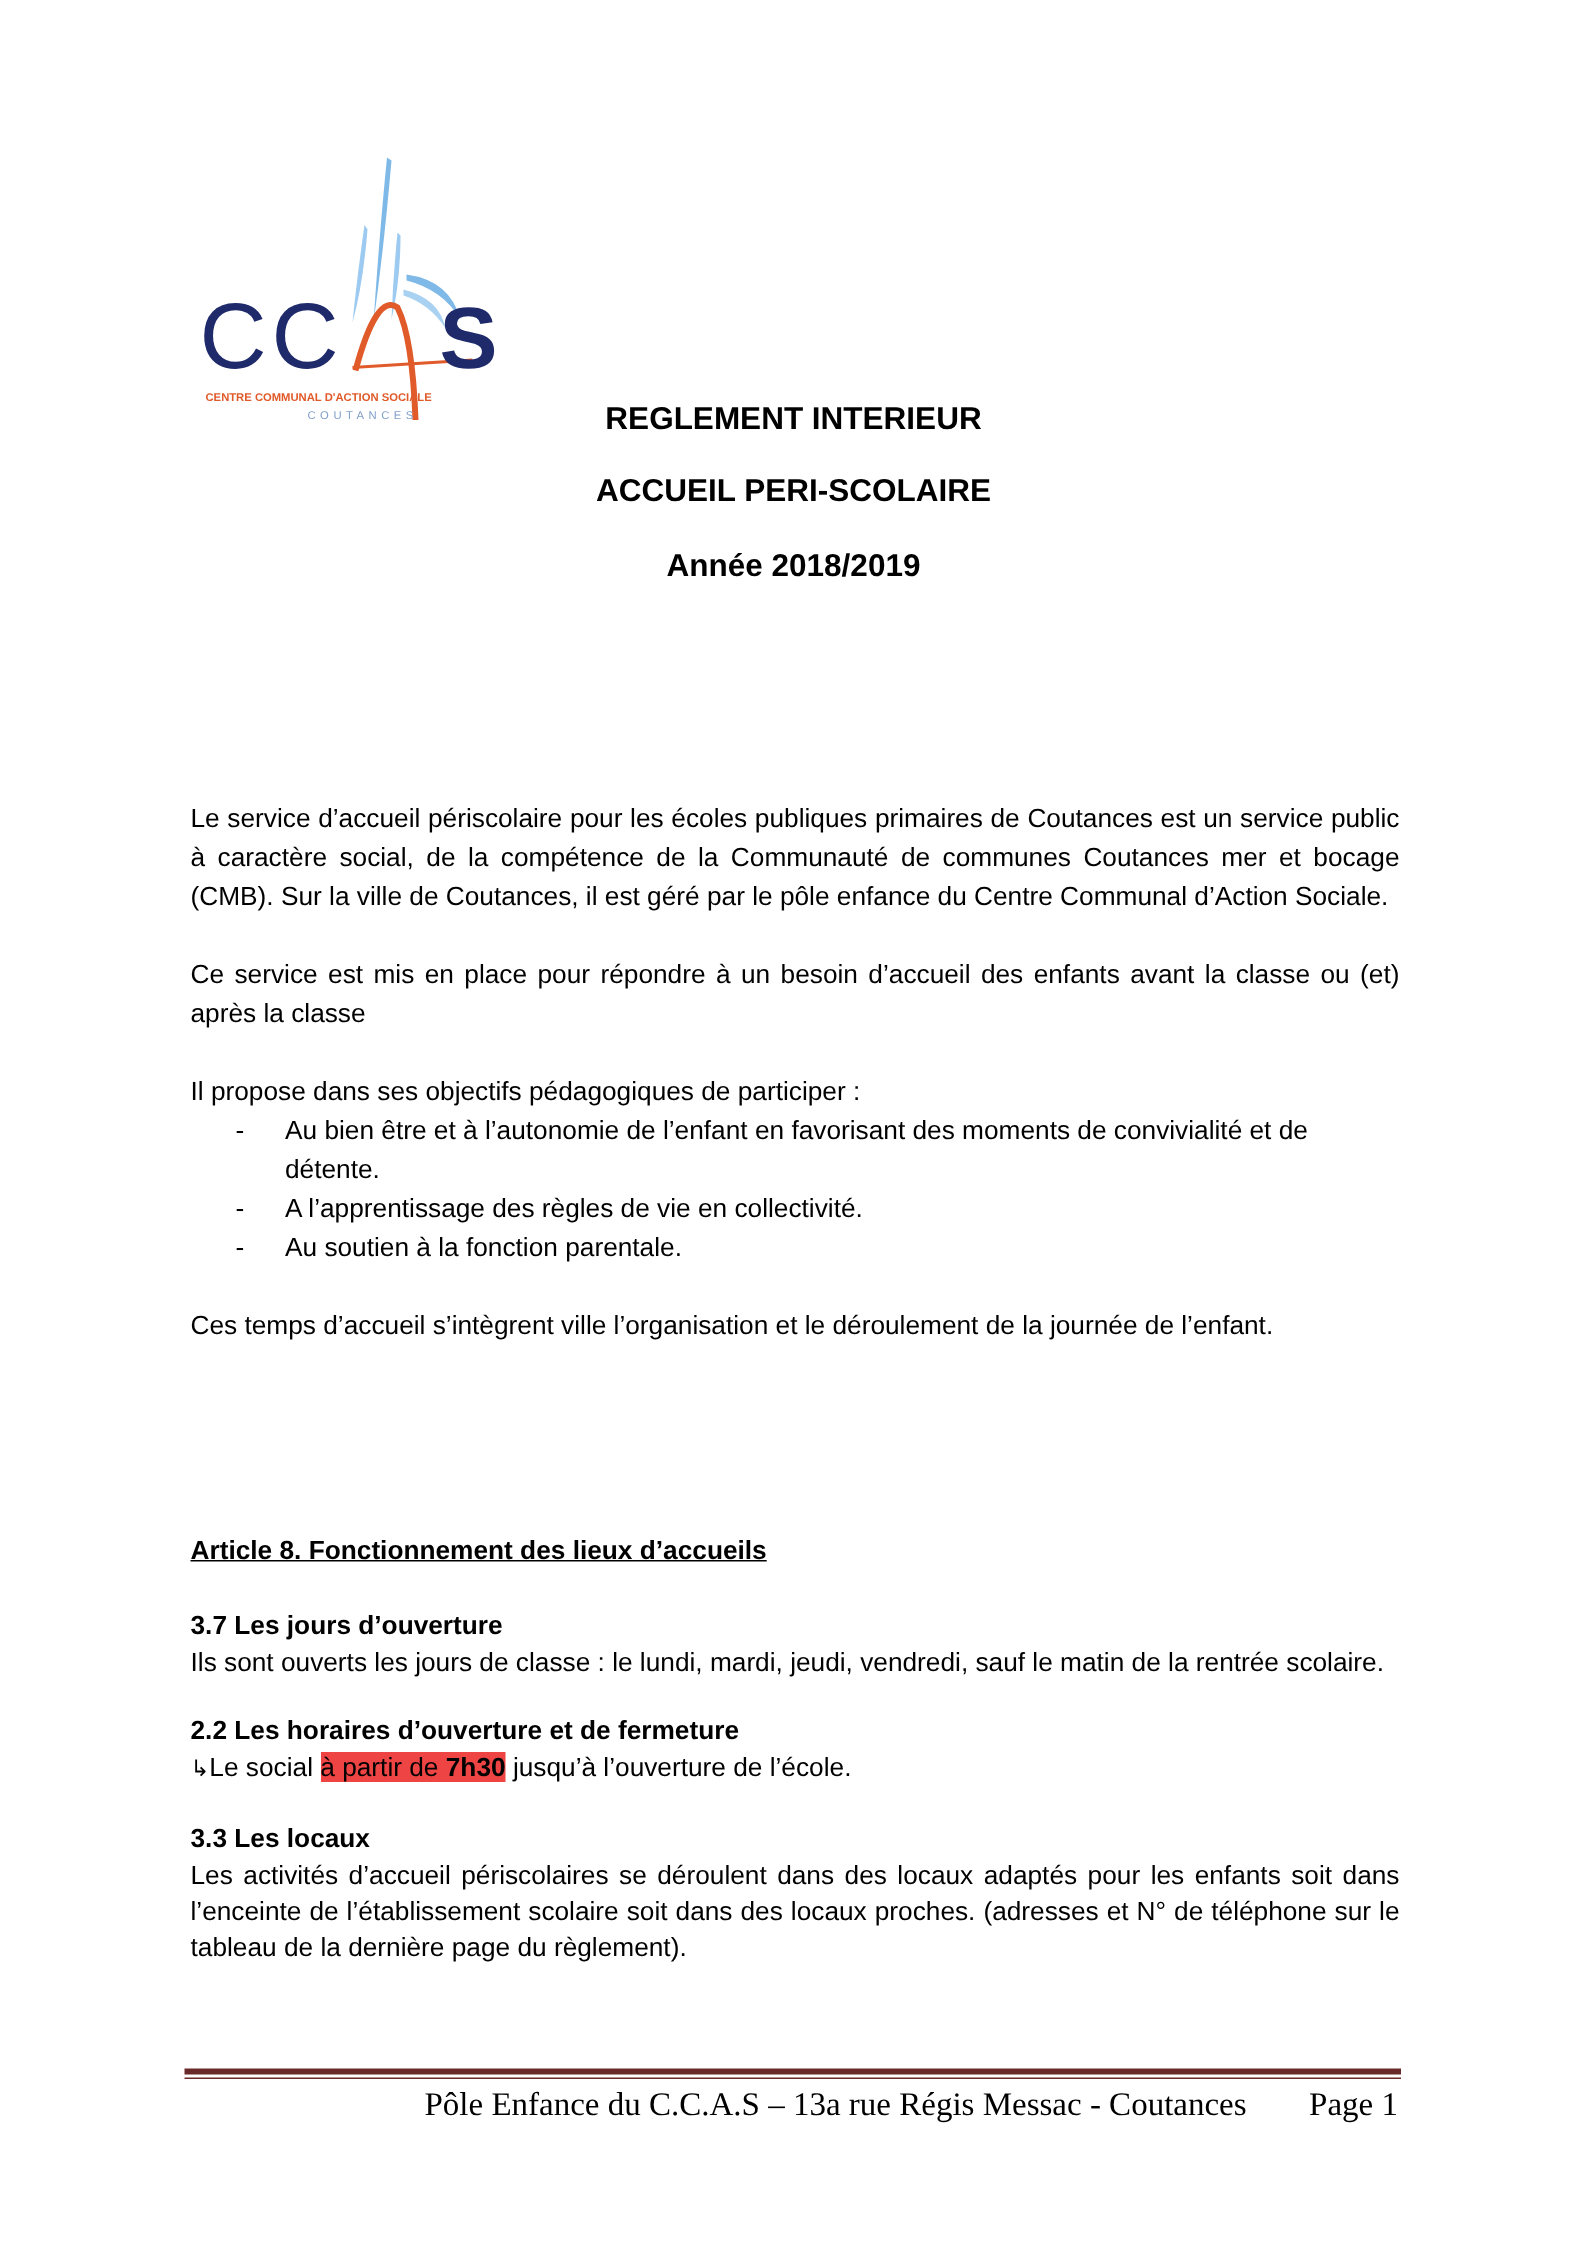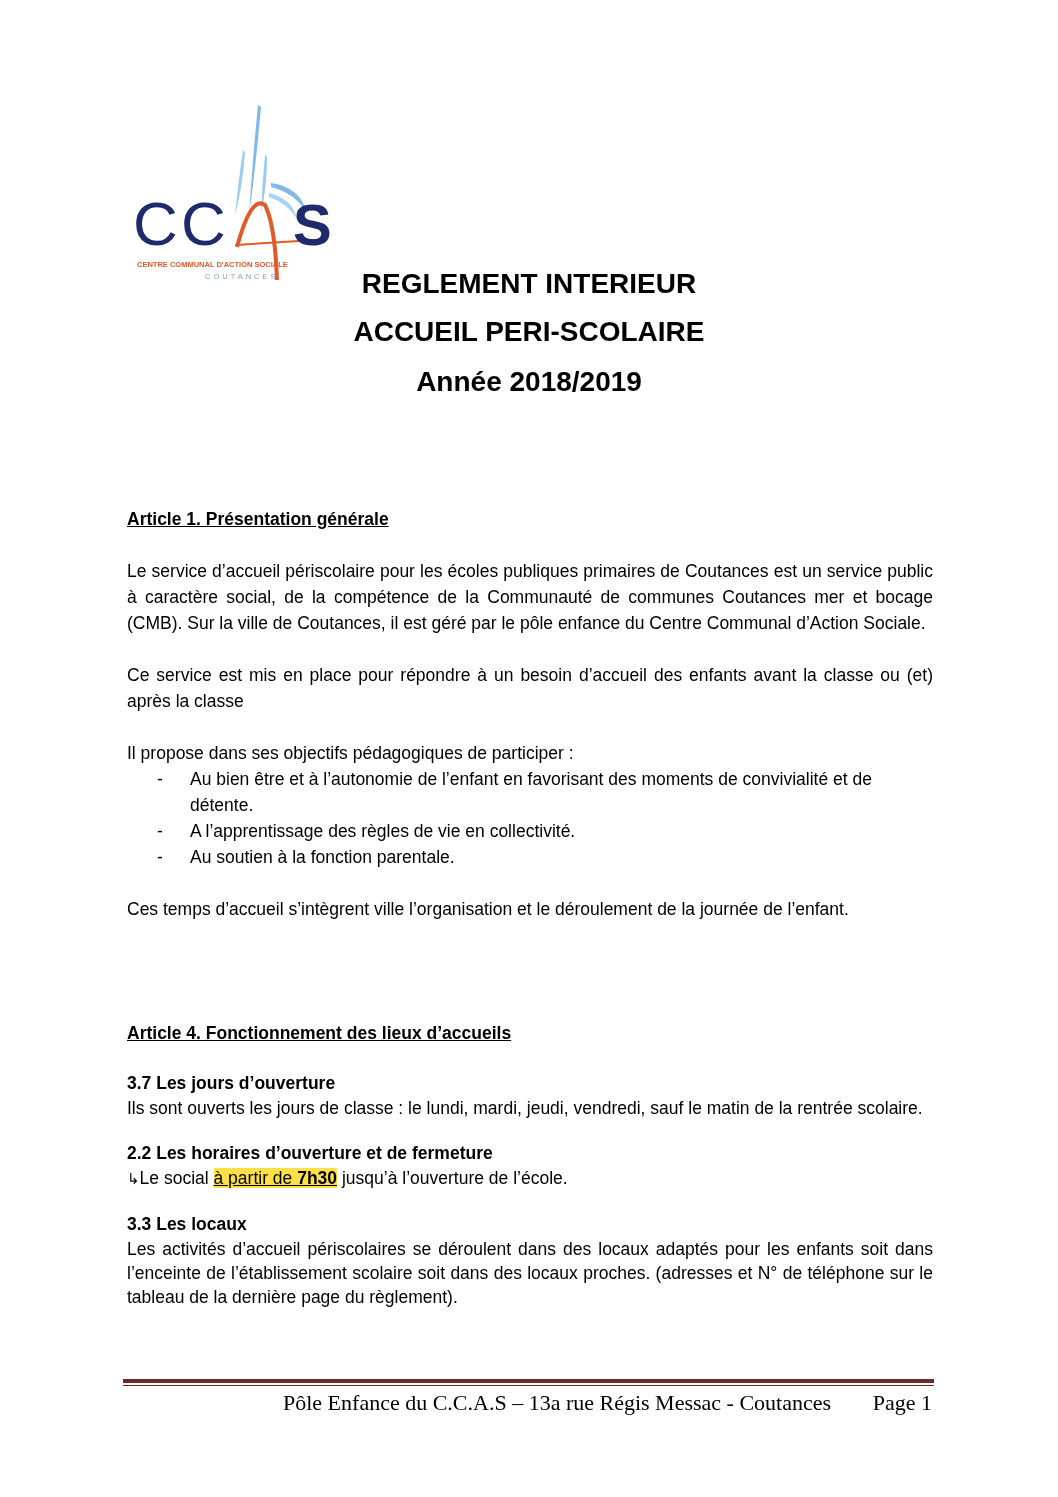--- a/index.html
+++ b/index.html
@@ -1,30 +1,30 @@
 <!DOCTYPE html>
 <html><head>
 <meta charset="utf-8">
 <style>
   html, body { margin:0; padding:0; background:#ffffff; }
   body { width:1058px; height:1497px; position:relative; overflow:hidden;
          font-family:"Liberation Sans", sans-serif; color:#000; }
   .logo { position:absolute; left:125px; top:95px; width:225px; height:195px; }
-  .title { position:absolute; left:0; width:1058px; text-align:center; font-weight:bold; font-size:28px; }
+  .title { position:absolute; left:0; width:1058px; text-align:center; font-weight:bold; font-size:21px; }
   .t1 { top:268px; }
   .t2 { top:316px; }
   .t3 { top:366px; }
   .content { position:absolute; left:127px; width:806px; font-size:17.5px; line-height:26px; }
   .heading { font-weight:bold; text-decoration:underline; font-size:17.5px; }
   p.just { text-align:justify; margin:0; text-align-last:left; }
   .sub { font-weight:bold; }
   .bullets { list-style:none; margin:0; padding:0; }
   .bullets li { position:relative; padding-left:63px; }
   .bullets li .dash { position:absolute; left:30px; }
-  .hl { background:#fde047;text-decoration:underline; }
+  .hl { background:#ef4444; }
   .arrow { font-size:15px; }
   .footer-line1 { position:absolute; left:123px; top:1379px; width:811px; height:4px; background:#6b2a2a; }
   .footer-line2 { position:absolute; left:123px; top:1385px; width:811px; height:1px; background:#6b2a2a; }
   .footer-text { position:absolute; top:1390px; font-family:"Liberation Serif", serif; font-size:22px; }
   .footer-addr { left:283px; }
   .footer-page { right:126px; }
 </style>
 </head>
 <body>
 
@@ -47,38 +47,37 @@
     <text x="12" y="172" font-family="Liberation Sans, sans-serif" font-size="7.5" font-weight="bold" fill="#e05a2a">CENTRE COMMUNAL D'ACTION SOCIALE</text>
     <text x="80" y="184" font-family="Liberation Sans, sans-serif" font-size="7.5" letter-spacing="3" fill="#7f9ec9">COUTANCES</text>
   </svg>
 </div>
 
 <div class="title t1">REGLEMENT INTERIEUR</div>
 <div class="title t2">ACCUEIL PERI-SCOLAIRE</div>
 <div class="title t3">Année 2018/2019</div>
 
 <div class="content" style="top:506px;">
-  <div class="heading">Article 1. Présentation générale</div>
   <div style="height:26px"></div>
   <p class="just">Le service d’accueil périscolaire pour les écoles publiques primaires de Coutances est un service public à caractère social, de la compétence de la Communauté de communes Coutances mer et bocage (CMB). Sur la ville de Coutances, il est géré par le pôle enfance du Centre Communal d’Action Sociale.</p>
   <div style="height:26px"></div>
   <p class="just">Ce service est mis en place pour répondre à un besoin d’accueil des enfants avant la classe ou (et) après la classe</p>
   <div style="height:26px"></div>
   <p class="just">Il propose dans ses objectifs pédagogiques de participer :</p>
   <ul class="bullets">
     <li><span class="dash">-</span><span>Au bien être et à l’autonomie de l’enfant en favorisant des moments de convivialité et de détente.</span></li>
     <li><span class="dash">-</span><span>A l’apprentissage des règles de vie en collectivité.</span></li>
     <li><span class="dash">-</span><span>Au soutien à la fonction parentale.</span></li>
   </ul>
   <div style="height:26px"></div>
   <p class="just">Ces temps d’accueil s’intègrent ville l’organisation et le déroulement de la journée de l’enfant.</p>
 </div>
 
 <div class="content" style="top:1020px;">
-  <div class="heading">Article 4. Fonctionnement des lieux d’accueils</div>
+  <div class="heading">Article 8. Fonctionnement des lieux d’accueils</div>
   <div style="height:24px"></div>
   <div class="sub">3.7 Les jours d’ouverture</div>
   <p class="just" style="line-height:24px">Ils sont ouverts les jours de classe : le lundi, mardi, jeudi, vendredi, sauf le matin de la rentrée scolaire.</p>
   <div style="height:20px"></div>
   <div class="sub">2.2 Les horaires d’ouverture et de fermeture</div>
   <div style="line-height:24px">
     <span class="arrow">↳</span><span>Le social </span><span class="hl"><span>à partir de </span><b>7h30</b></span><span> jusqu’à l’ouverture de l’école.</span>
   </div>
   <div style="height:20px"></div>
   <div class="sub">3.3 Les locaux</div>

